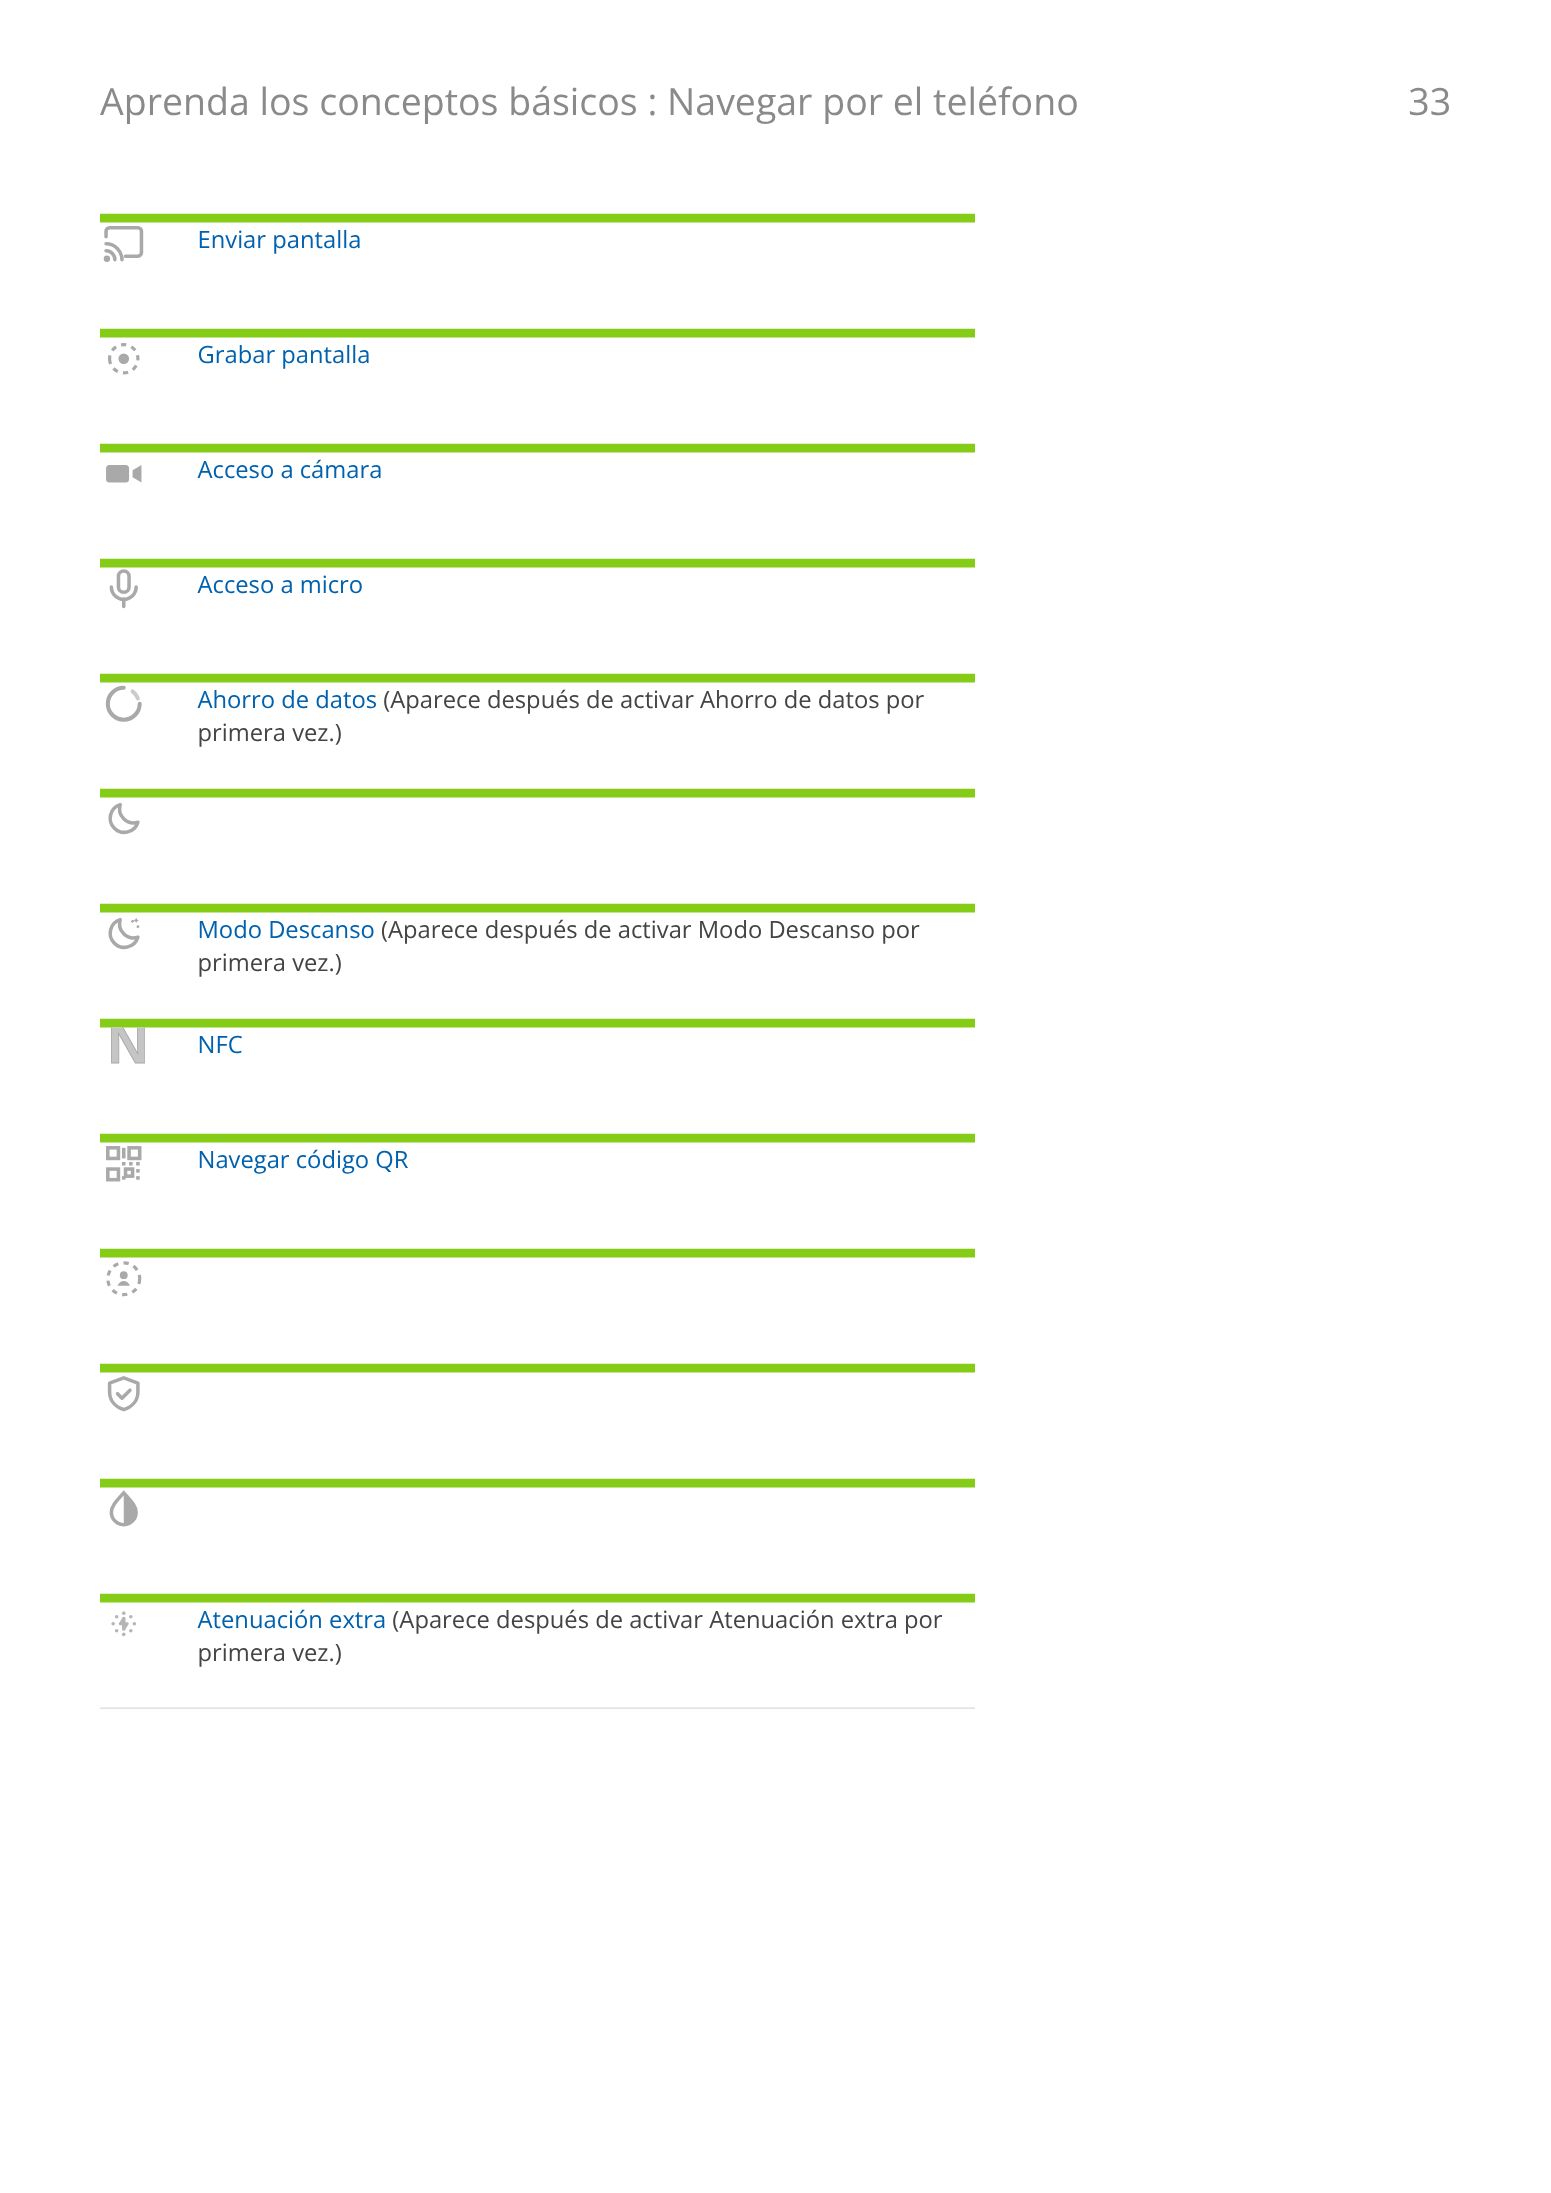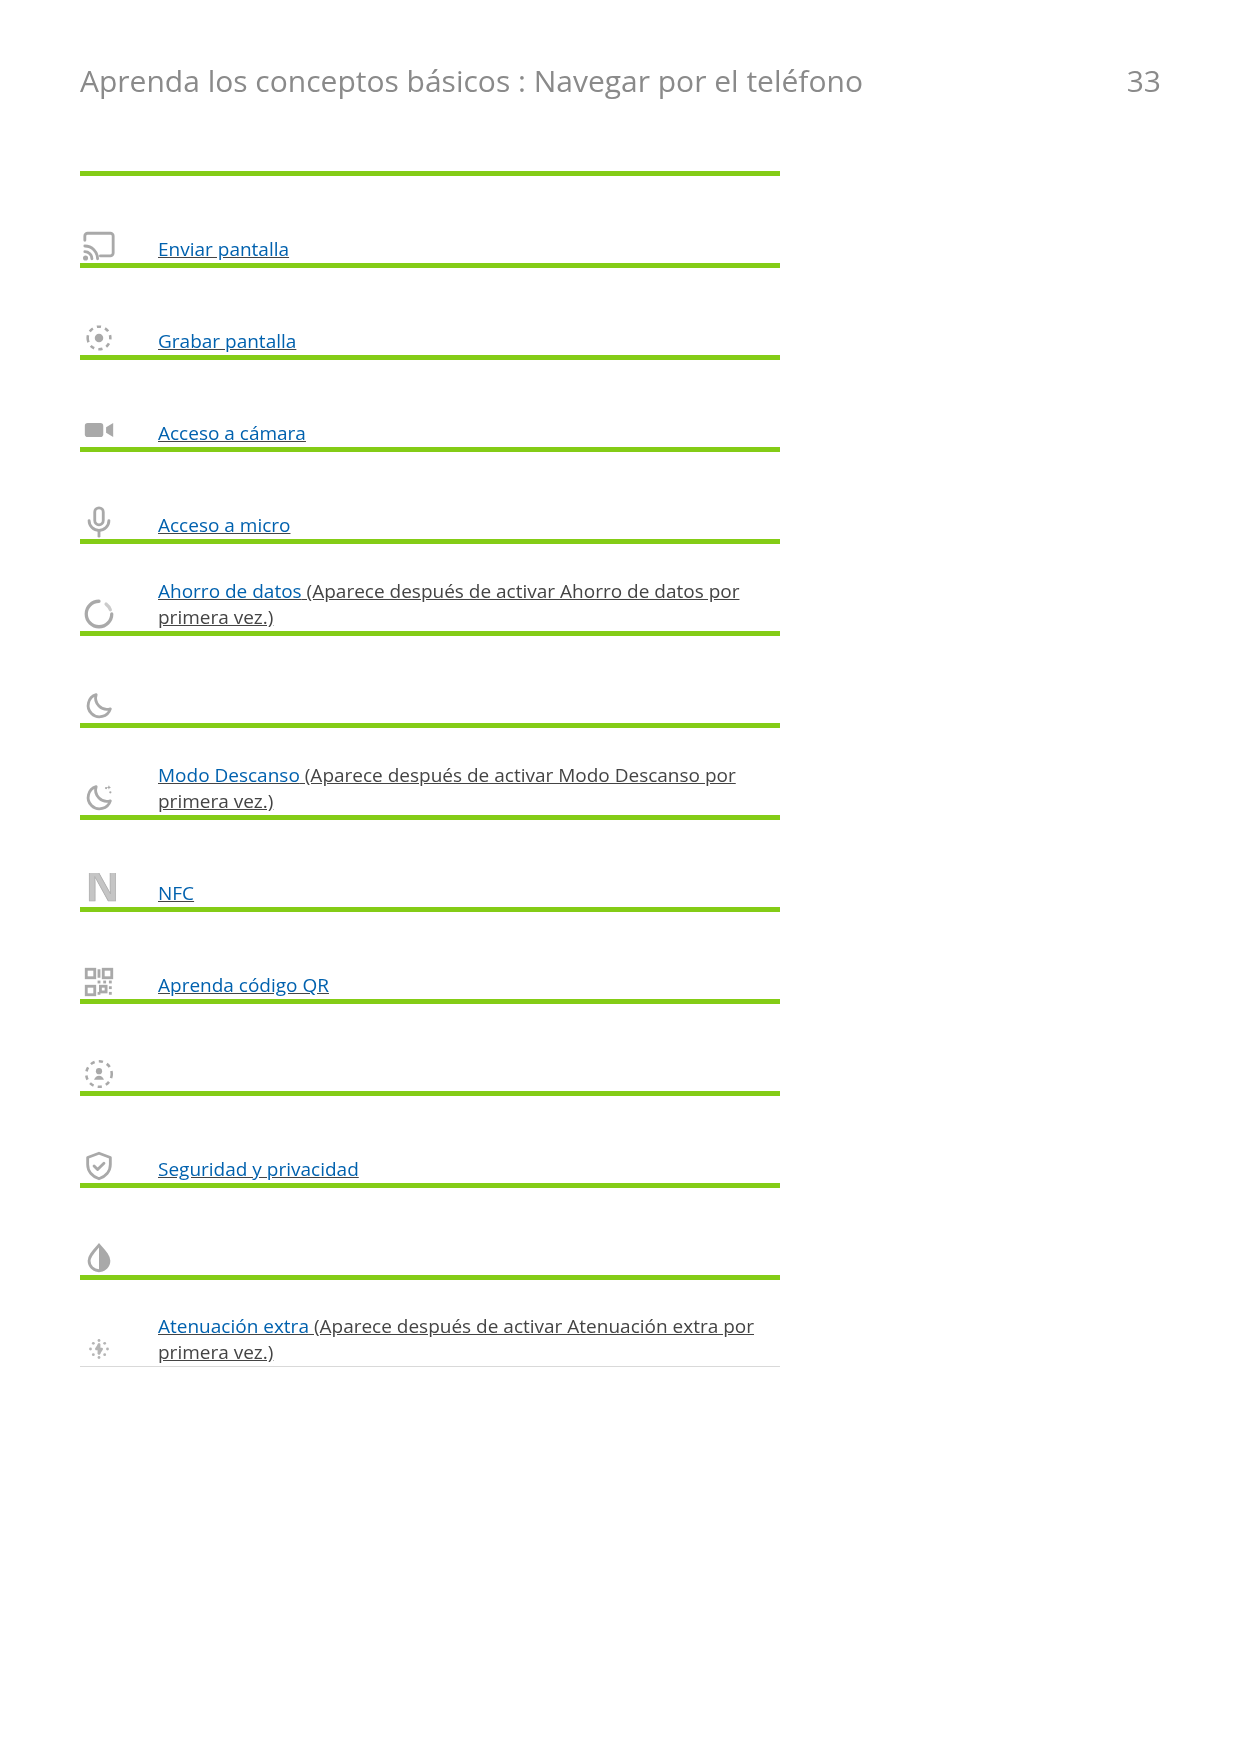--- a/index.html
+++ b/index.html
@@ -30,25 +30,24 @@
   .page-number {
     font-size: 30px;
     color: #8a8a8a;
     font-weight: 400;
   }
   .table {
     width: 700px;
   }
   .row {
     display: flex;
-    align-items: flex-end;
+    align-items: flex-start;
     height: 92px;
-    border-top: 5px solid #84cc16;
+    border-top: 7px solid #84cc16;
     box-sizing: border-box;
-    text-decoration: underline;
   }
   .row:last-child {
     border-bottom: 1px solid #d9d9d9;
   }
   .icon-cell {
     width: 78px;
     flex: 0 0 78px;
     display: flex;
     align-items: center;
     justify-content: flex-start;
@@ -200,43 +199,40 @@
           <rect x="11" y="11" width="2" height="2"></rect>
           <rect x="15" y="11" width="2" height="2"></rect>
           <rect x="19" y="11" width="2" height="2"></rect>
           <rect x="13" y="15" width="4" height="4" fill="none" stroke="#a9a9a9" stroke-width="2"></rect>
           <rect x="19" y="15" width="2" height="2"></rect>
           <rect x="19" y="19" width="2" height="2"></rect>
           <rect x="11" y="19" width="2" height="2"></rect>
         </svg>
       </div>
       <div class="text-cell">
-        <span class="link">Aprenda código QR</span><span class="tail"></span>
+        <span class="link">Navegar código QR</span><span class="tail"></span>
       </div>
     </div>
 
     <div class="row">
       <div class="icon-cell">
         <svg viewBox="0 0 24 24" fill="none" stroke="#a9a9a9" stroke-width="1.8">
           <circle cx="12" cy="12" r="9" stroke-dasharray="3 3"></circle>
           <circle cx="12" cy="10" r="2.2" fill="#a9a9a9" stroke="none"></circle>
           <path d="M8.5 16c0.7-1.8 2-2.8 3.5-2.8s2.8 1 3.5 2.8" fill="#a9a9a9" stroke="none"></path>
         </svg>
       </div>
     </div>
 
     <div class="row">
       <div class="icon-cell">
         <svg viewBox="0 0 24 24" fill="none" stroke="#a9a9a9" stroke-width="2" stroke-linecap="round" stroke-linejoin="round">
           <path d="M12 3l8 3v5c0 5-3.5 8.5-8 10-4.5-1.5-8-5-8-10V6l8-3z"></path>
           <path d="M8.5 12l2.5 2.5 4.5-4.5"></path>
         </svg>
-      </div>
-      <div class="text-cell">
-        <span class="link">Seguridad y privacidad</span><span class="tail"></span>
       </div>
     </div>
 
     <div class="row">
       <div class="icon-cell">
         <svg viewBox="0 0 24 24">
           <path d="M12 3c4 4.5 7 7.5 7 11a7 7 0 0 1-14 0c0-3.5 3-6.5 7-11z" fill="none" stroke="#a9a9a9" stroke-width="2"></path>
           <path d="M12 3c4 4.5 7 7.5 7 11a7 7 0 0 1-7 7z" fill="#a9a9a9"></path>
         </svg>
       </div>

